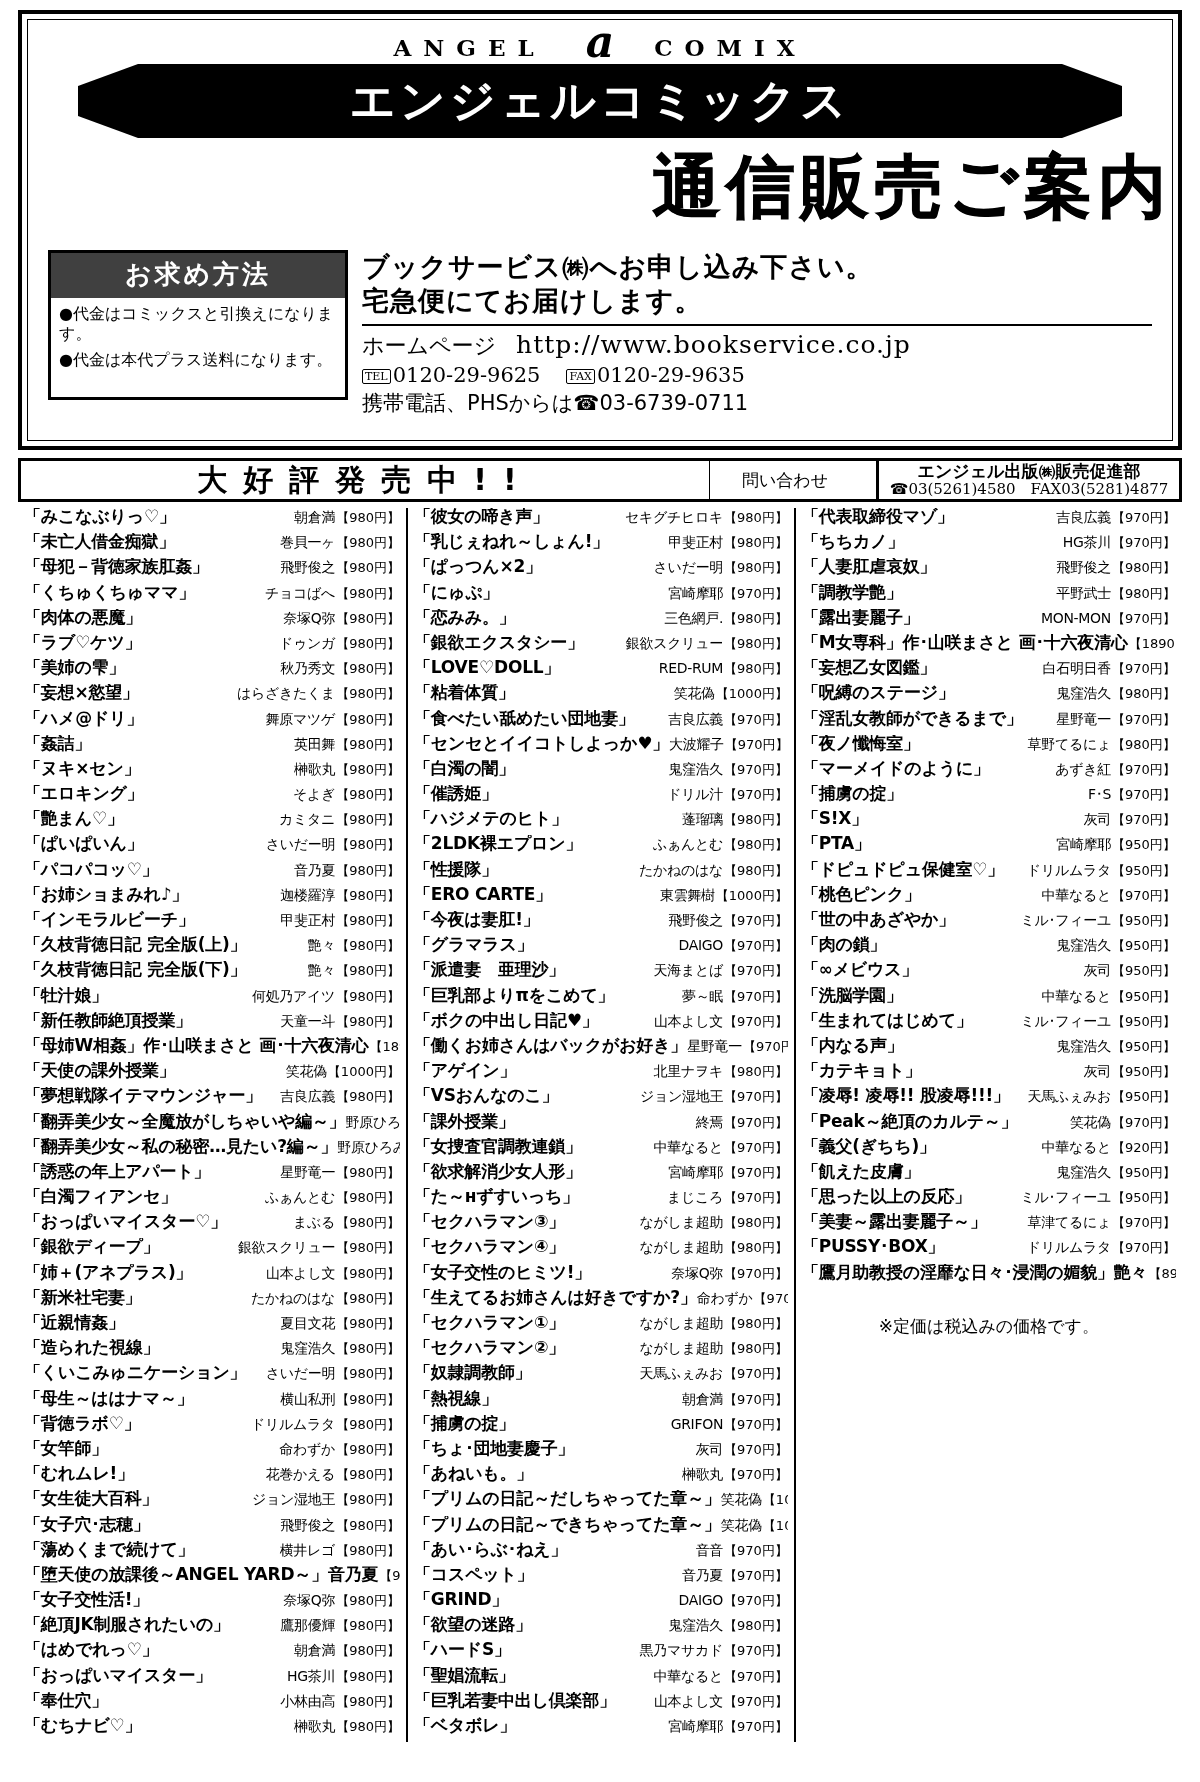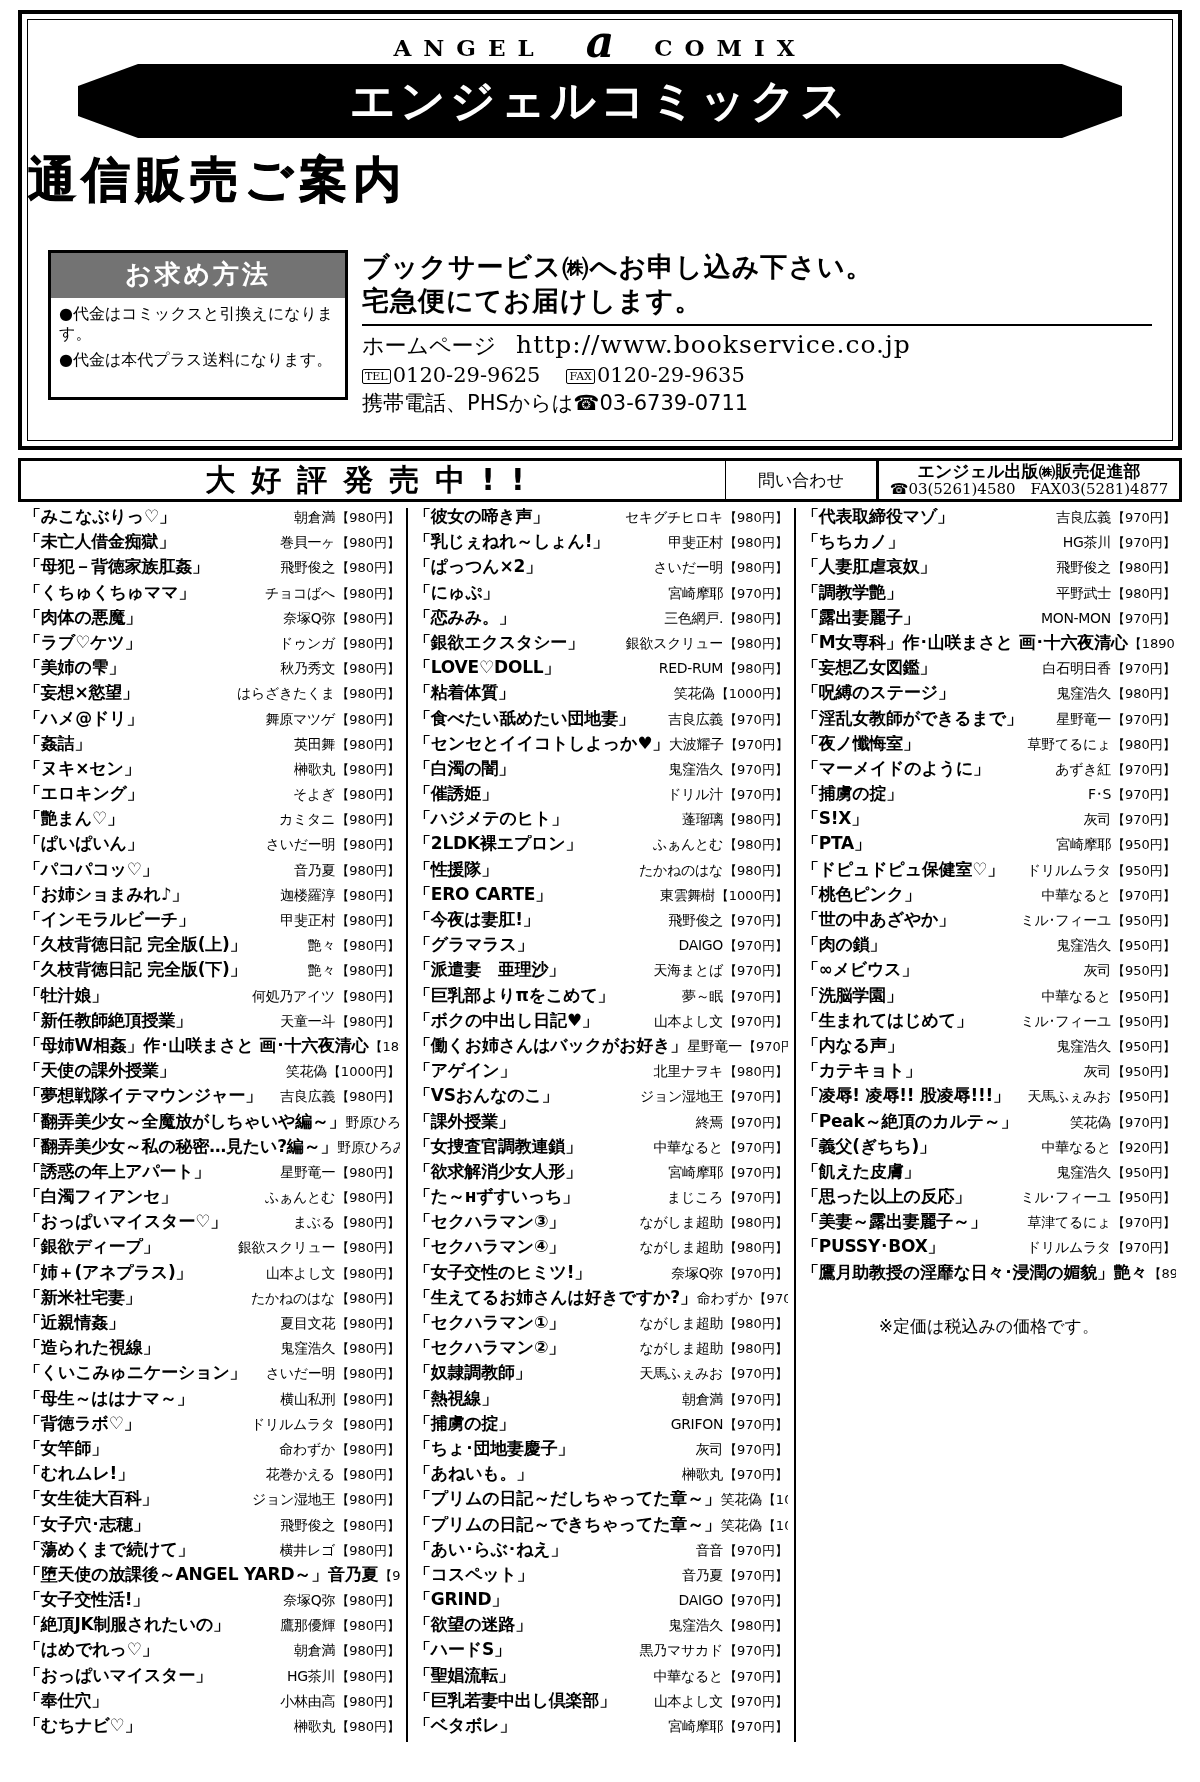--- a/index.html
+++ b/index.html
@@ -50,36 +50,36 @@
     position:absolute;top:44px;left:50px;right:50px;height:74px;
     background:#000;
     clip-path:polygon(0 22px, 60px 0, calc(100% - 60px) 0, 100% 22px, 100% 52px, calc(100% - 60px) 74px, 60px 74px, 0 52px);
     display:flex;align-items:center;justify-content:center;
   }
   .banner span{
     color:#fff;font-size:45px;font-weight:bold;letter-spacing:4px;
     font-family:"DejaVu Sans", sans-serif;
   }
   .tsushin{
-    position:absolute;top:128px;left:0;right:0;
-    text-align:left;
-    font-size:48px;font-weight:bold;letter-spacing:6px;
+    position:absolute;top:122px;left:0;right:0;
+    text-align:right;
+    font-size:68px;font-weight:bold;letter-spacing:6px;
     font-family:"DejaVu Sans", sans-serif;
     -webkit-text-stroke:1px #000;
   }
   .mid{
     position:absolute;top:230px;left:20px;right:20px;height:150px;
     display:flex;gap:14px;
   }
   .howto{
     width:300px;border:3px solid #000;box-sizing:border-box;padding:0;
     background:#fff;
   }
   .howto-title{
-    background:#737373;color:#fff;font-size:26px;font-weight:bold;
+    background:#404040;color:#fff;font-size:26px;font-weight:bold;
     text-align:center;padding:4px 0 6px;letter-spacing:3px;
   }
   .howto-body{
     padding:6px 8px;font-size:16px;line-height:1.25;
   }
   .howto-body p{margin:0 0 6px;}
   .order{
     flex:1;display:flex;flex-direction:column;justify-content:flex-start;
   }
   .order-line{
@@ -111,21 +111,21 @@
   .subbar-left{
     flex:1;display:flex;align-items:center;justify-content:center;
     font-size:30px;font-weight:bold;letter-spacing:16px;
   }
   .subbar-mid{
     width:150px;display:flex;align-items:center;justify-content:center;
     font-size:17px;border-left:1px solid #000;
   }
   .subbar-right{
     width:300px;border-left:3px solid #000;display:flex;flex-direction:column;
-    justify-content:center;align-items:center;line-height:1.1;
+    justify-content:center;align-items:center;line-height:1.1;margin-left:16px;
   }
   .subbar-right .r1{font-size:17px;font-weight:bold;}
   .subbar-right .r2{font-size:15px;font-family:"DejaVu Serif", serif;}
   
   .columns{
     display:flex;
     margin:6px 18px 0 18px;
     gap:0;
   }
   .col{

